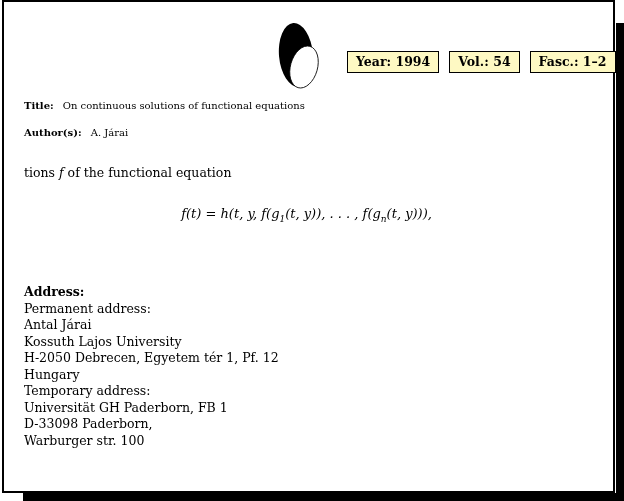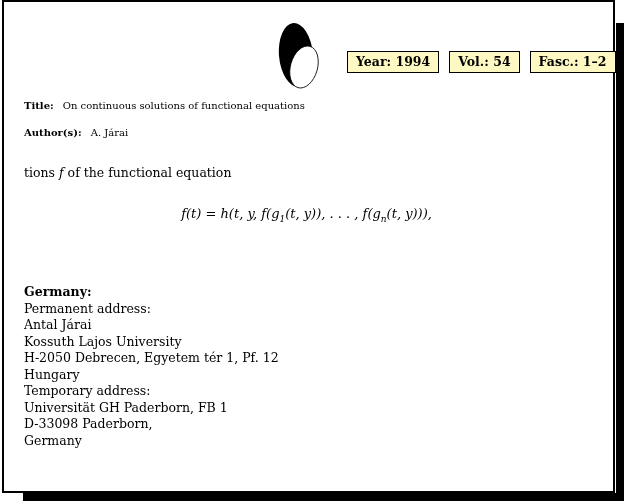--- a/index.html
+++ b/index.html
@@ -127,25 +127,25 @@
   </div>
 
   <div class="abstract">
     <div class="l2"><span>tions </span><span class="math">f</span><span> of the functional equation</span></div>
   </div>
 
   <div class="formula-line"><span>f(t) = h(t, y, f(g</span><sub>1</sub><span>(t, y)), . . . , f(g</span><sub>n</sub><span>(t, y))),</span></div>
 
 
   <div class="address-block">
-    <div class="addr-heading">Germany:</div>
+    <div class="addr-heading">Address:</div>
     <div>Permanent address:</div>
     <div>Antal Járai</div>
     <div>Kossuth Lajos University</div>
     <div>H-2050 Debrecen, Egyetem tér 1, Pf. 12</div>
     <div>Hungary</div>
     <div>Temporary address:</div>
     <div>Universität GH Paderborn, FB 1</div>
     <div>D-33098 Paderborn,</div>
-    <div>Germany</div>
+    <div>Warburger str. 100</div>
   </div>
 
 </div>
 
 </body></html>

